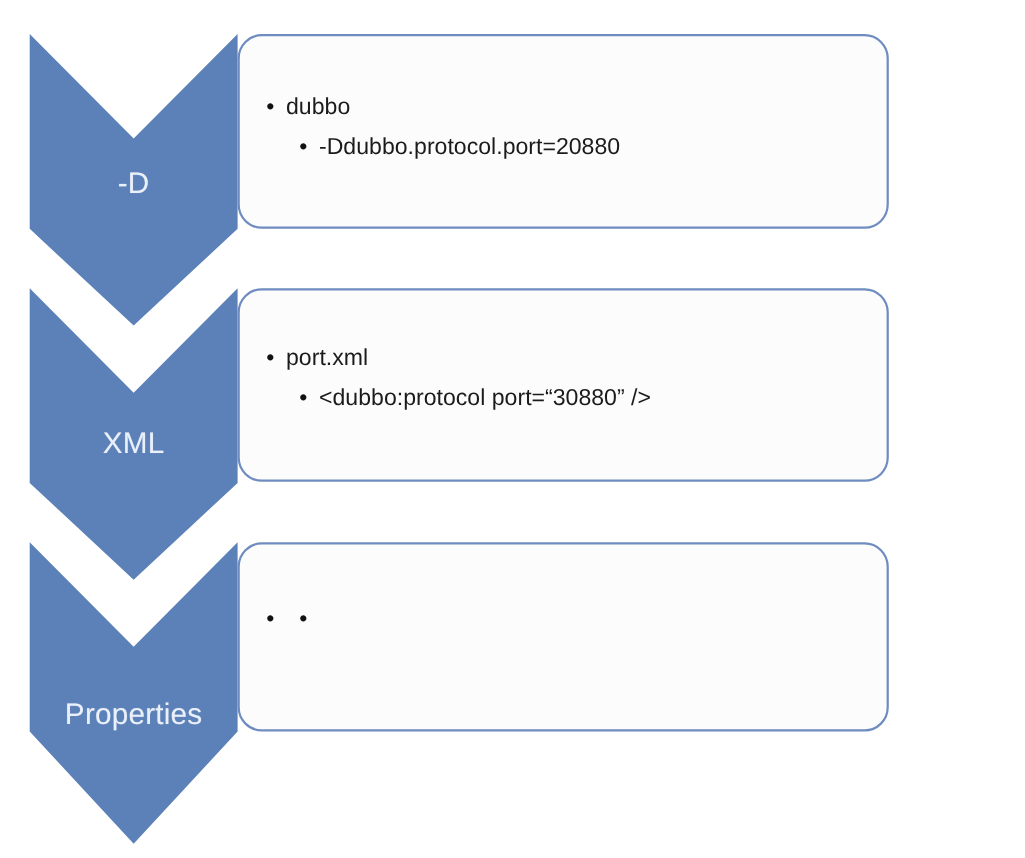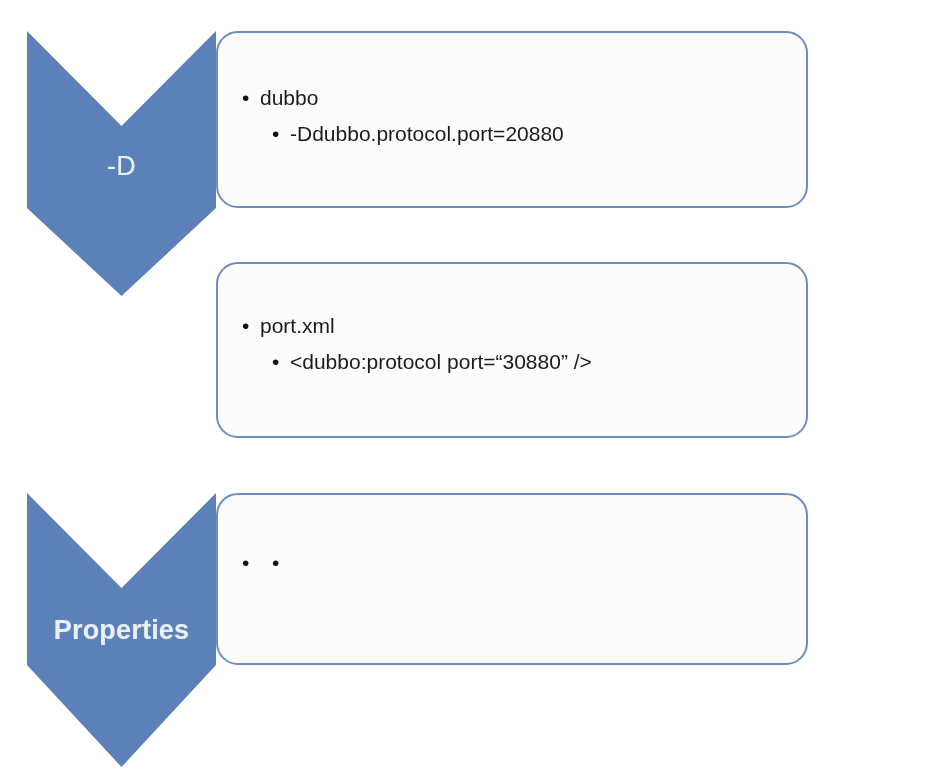--- a/index.html
+++ b/index.html
@@ -124,41 +124,47 @@
           <span>dubbo</span>
         </li>
         <li class="bullet-l2">
           <span class="dot">•</span>
           <span>-Ddubbo.protocol.port=20880</span>
         </li>
       </ul>
     </div>
   </div>
 
+  <div class="chevron-wrap" style="top:262px; height:265px;">
+    <svg class="chevron-svg" width="189" height="265" viewBox="0 0 189 265">
+      <path d="M0,0 L94.5,95 L189,0 L189,177 L94.5,265 L0,177 Z" fill="#5B81B8"></path>
+    </svg>
+    <div class="chevron-label" style="top:128px;">XML</div>
+  </div>
 
   <div class="callout" style="top:262px; width:592px; height:176px;">
     <div class="callout-body" style="top:49px;">
       <ul class="bullet-list">
         <li class="bullet-l1">
           <span class="dot">•</span>
           <span>port.xml</span>
         </li>
         <li class="bullet-l2">
           <span class="dot">•</span>
           <span>&lt;dubbo:protocol port=“30880” /&gt;</span>
         </li>
       </ul>
     </div>
   </div>
 
   <div class="chevron-wrap" style="top:493px; height:274px;">
     <svg class="chevron-svg" width="189" height="274" viewBox="0 0 189 274">
       <path d="M0,0 L94.5,95 L189,0 L189,172 L94.5,274 L0,172 Z" fill="#5B81B8"></path>
     </svg>
-    <div class="chevron-label" style="top:124px;font-weight:bold;">Properties</div>
+    <div class="chevron-label" style="top:143px;">Properties</div>
   </div>
 
   <div class="callout" style="top:493px; width:592px; height:172px;">
     <div class="callout-body" style="top:45px;">
       <ul class="bullet-list">
         <li class="bullet-l1">
           <span class="dot">•</span>
         </li>
         <li class="bullet-l2">
           <span class="dot">•</span>

